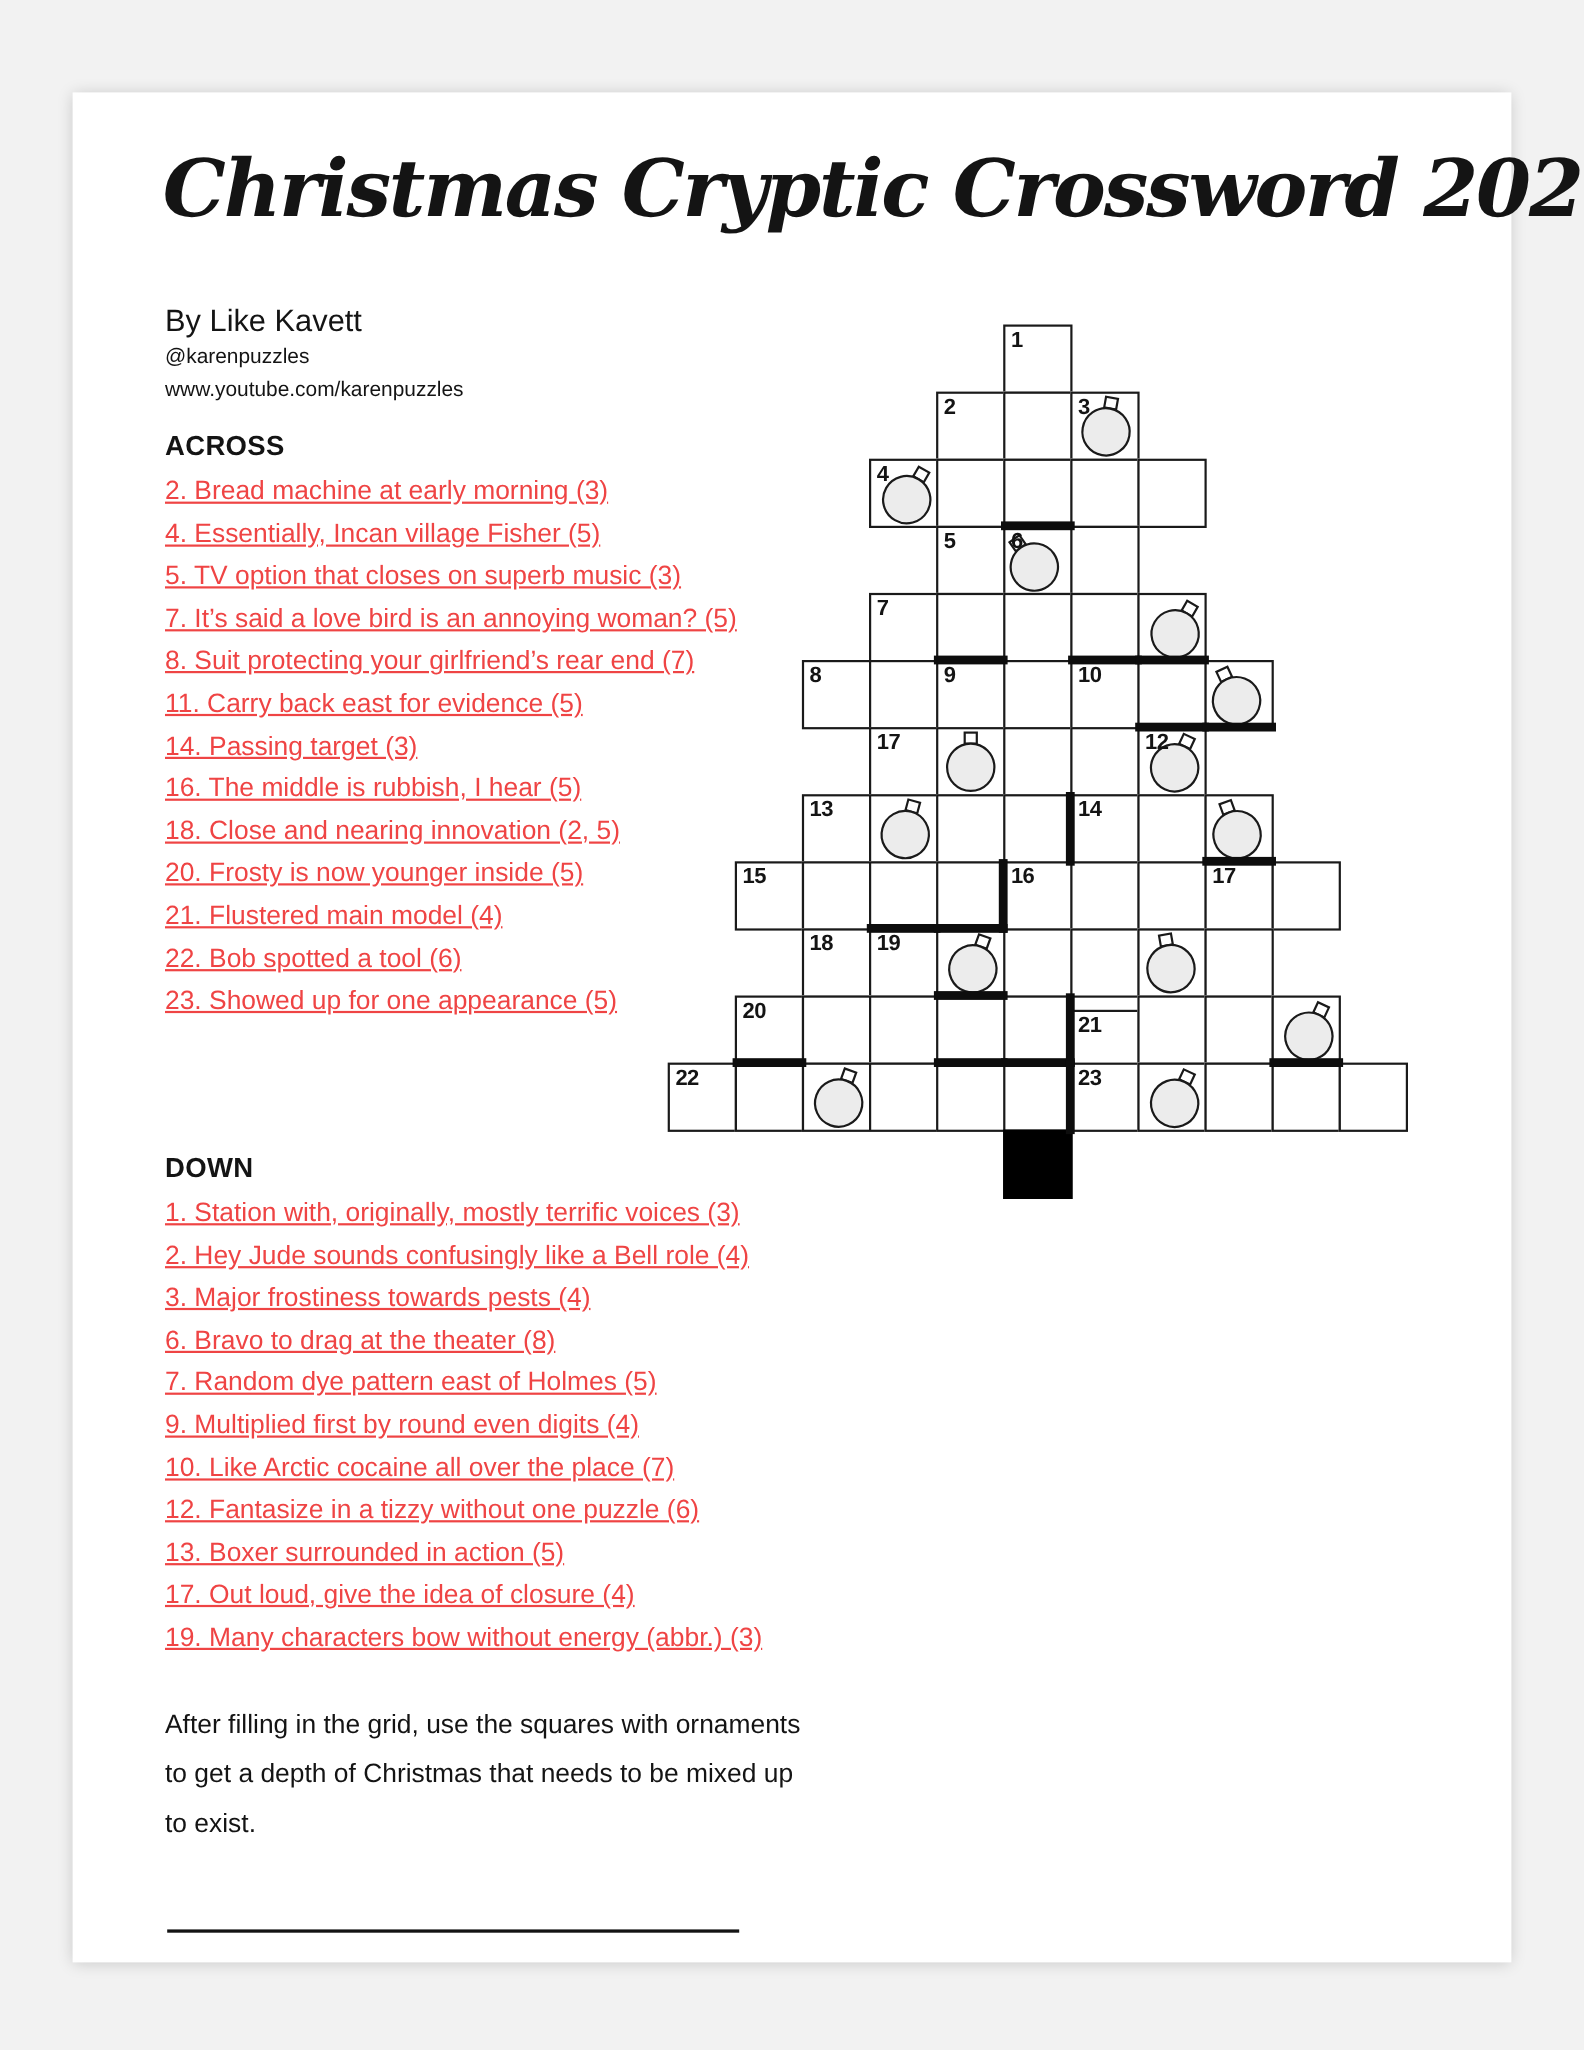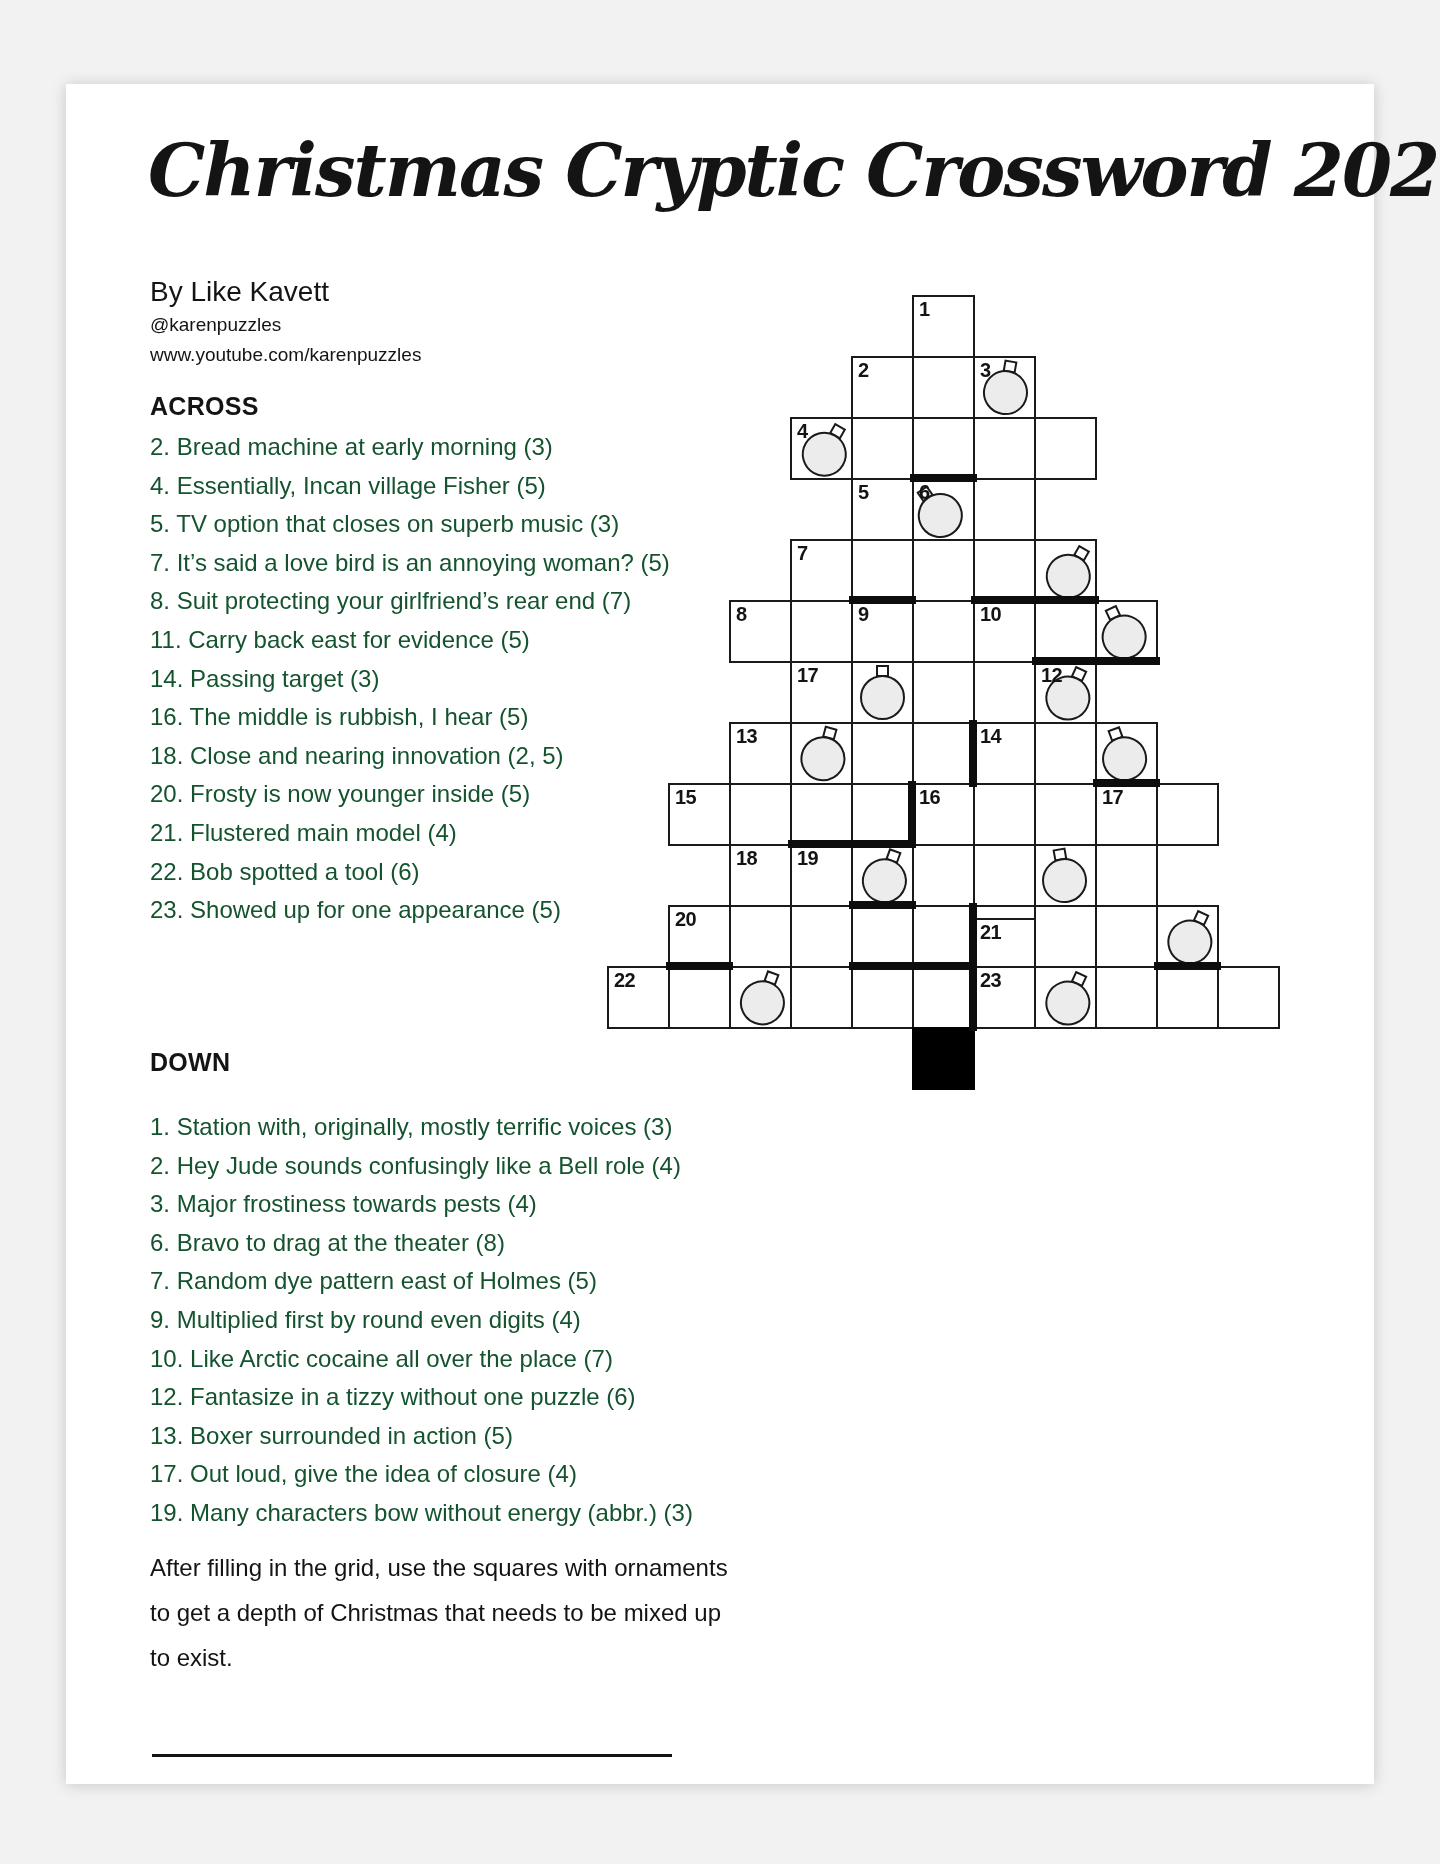--- a/index.html
+++ b/index.html
@@ -9,23 +9,23 @@
   .abs{position:absolute;}
   #title{left:82px;top:44px;font-family:"DejaVu Serif", serif;font-style:italic;font-weight:600;
     font-size:72px;letter-spacing:-2px;color:#141414;white-space:nowrap;}
   #byline{left:84px;top:192px;font-size:28px;font-weight:500;color:#141414;}
   #handle{left:84px;top:230px;font-size:19px;color:#141414;}
   #website{left:84px;top:260px;font-size:19px;color:#141414;}
   .heading{font-size:25px;font-weight:bold;color:#141414;letter-spacing:0.3px;}
   #across-heading{left:84px;top:308px;}
   #down-heading{left:84px;top:964px;}
   ul.clues{list-style:none;margin:0;padding:0;}
-  ul.clues li{font-size:24px;line-height:38.6px;color:#14532d;white-space:nowrap;}
+  ul.clues li{font-size:24px;line-height:38.6px;color:#ef4444;white-space:nowrap;text-decoration:underline;}
   #across-clues{left:84px;top:344px;}
-  #down-clues{left:84px;top:1000px;margin-top:24px;}
+  #down-clues{left:84px;top:1000px;}
   #note{left:84px;top:1461px;font-size:24px;line-height:45px;color:#141414;}
   #answer-line{left:86px;top:1640px;width:520px;height:30px;border-bottom:3px solid #141414;}
   
   #grid{left:541px;top:211px;width:675px;height:795px;}
   .cell{position:absolute;width:63px;height:63px;border:2px solid #1a1a1a;box-sizing:border-box;
     background:#ffffff;}
   .cell.trunk{background:#000000;border-color:#000000;}
   .num{position:absolute;top:1px;left:5px;font-size:20px;font-weight:bold;color:#141414;
     letter-spacing:-0.5px;z-index:6;}
   .orn{position:absolute;left:7px;top:2px;width:45px;height:56px;transform-origin:50% 68%;z-index:4;}

